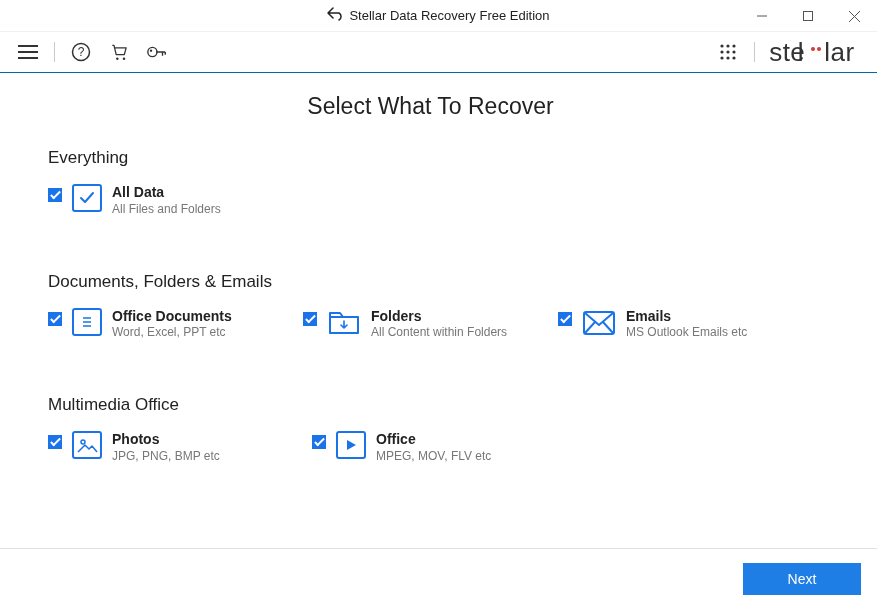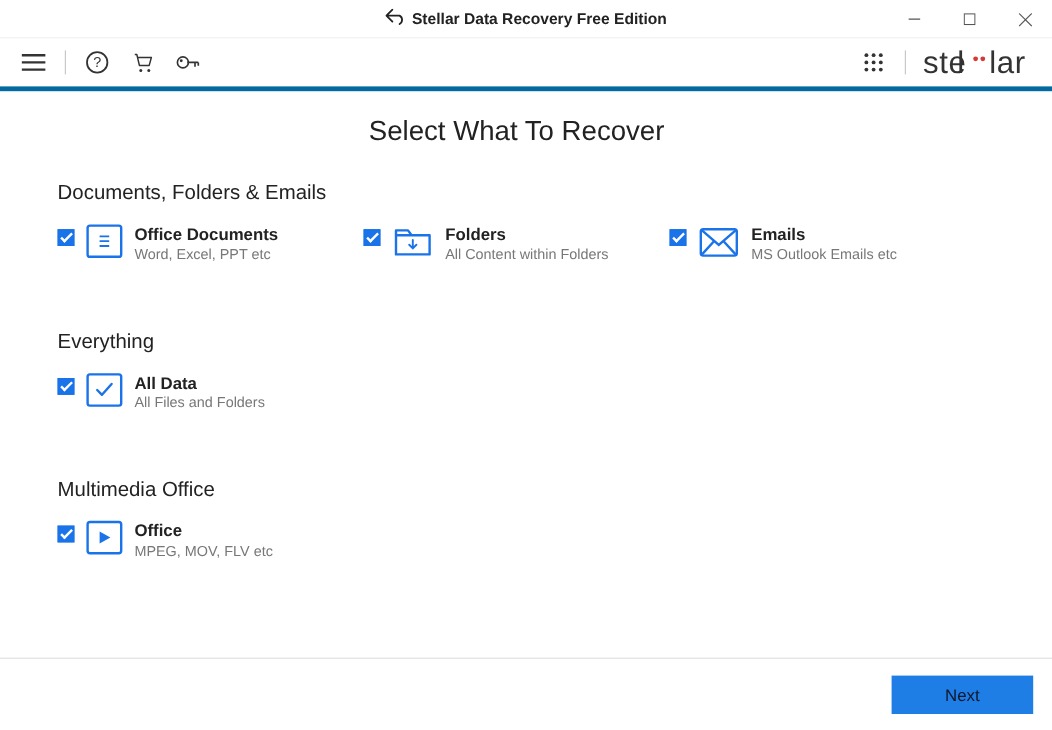--- a/index.html
+++ b/index.html
@@ -91,21 +91,21 @@
     border-radius: 2px;
     background: #d63737;
     position: relative;
     top: -10px;
     margin: 0 1px;
   }
   
   .main {
     padding: 20px 64px 0 48px;
     height: 476px;
-    border-top: 4px solid #0369a1;
+    border-top: 1px solid #0369a1;
     overflow: hidden;
   }
   .page-heading {
     text-align: center;
     font-size: 23px;
     font-weight: 400;
     color: #222;
     margin-bottom: 28px;
   }
   .section-heading {
@@ -179,21 +179,21 @@
   .footer {
     height: 60px;
     display: flex;
     align-items: center;
     justify-content: flex-end;
     padding: 0 16px;
     border-top: 1px solid #e0e0e0;
   }
   .next-btn {
     background: #1f7de6;
-    color: #0f172a;
+    color: #ffffff;
     border: none;
     width: 118px;
     height: 32px;
     font-size: 14px;
     cursor: pointer;
   }
   
   .opt-icon.no-border {
     border: none;
     width: 34px;
@@ -203,21 +203,21 @@
 </head>
 <body>
 
 <div class="titlebar">
   <div class="title-center">
     <span>
       <svg width="16" height="14" viewBox="0 0 16 14">
           <path d="M6 1 L1 6 L6 11 M1 6 H12 A4 4 0 0 1 12 13" fill="none" stroke="#222" stroke-width="1.5" stroke-linecap="round" stroke-linejoin="round"></path>
         </svg>
     </span>
-    <span style="font-weight:700;">Stellar Data Recovery Free Edition</span>
+    <span style="font-weight:400;">Stellar Data Recovery Free Edition</span>
   </div>
   <div class="win-controls">
     <div class="win-btn">
       <svg width="10" height="10">
           <line x1="0" y1="5" x2="10" y2="5" stroke="#555" stroke-width="1"></line>
         </svg>
     </div>
     <div class="win-btn">
       <svg width="10" height="10">
           <rect x="0.5" y="0.5" width="9" height="9" fill="none" stroke="#555" stroke-width="1"></rect>
@@ -290,20 +290,38 @@
         <span style="position:relative; left:-57px;">l</span>
       </span>
     </div>
   </div>
 </div>
 
 <div class="main">
   <h1 class="page-heading">Select What To Recover</h1>
 
   <div class="section">
+    <div class="section-heading">Everything</div>
+    <div class="options-row">
+      <div class="option">
+        <input type="checkbox" class="qcheck" checked="" style="">
+        <div class="opt-icon">
+          <svg width="16" height="14" viewBox="0 0 16 14">
+              <path d="M2 7 L6 11 L14 2" fill="none" stroke="#1a73e8" stroke-width="2" stroke-linecap="round" stroke-linejoin="round"></path>
+            </svg>
+        </div>
+        <div class="opt-text">
+          <span class="opt-title">All Data</span>
+          <span class="opt-sub">All Files and Folders</span>
+        </div>
+      </div>
+    </div>
+  </div>
+
+  <div class="section">
     <div class="section-heading">Documents, Folders &amp; Emails</div>
     <div class="options-row">
       <div class="option">
         <input type="checkbox" class="qcheck" checked="" style="">
         <div class="opt-icon">
           <svg width="18" height="20" viewBox="0 0 18 20">
               <path d="M3 1h8l4 4v14H3z" fill="none" stroke="#1a73e8" stroke-width="0"></path>
               <line x1="5" y1="6" x2="13" y2="6" stroke="#1a73e8" stroke-width="1.5"></line>
               <line x1="5" y1="10" x2="13" y2="10" stroke="#1a73e8" stroke-width="1.5"></line>
               <line x1="5" y1="14" x2="13" y2="14" stroke="#1a73e8" stroke-width="1.5"></line>
@@ -338,40 +356,35 @@
         </div>
         <div class="opt-text">
           <span class="opt-title">Emails</span>
           <span class="opt-sub">MS Outlook Emails etc</span>
         </div>
       </div>
     </div>
   </div>
 
   <div class="section">
-    <div class="section-heading">Everything</div>
-    <div class="options-row">
-      <div class="option">
-        <input type="checkbox" class="qcheck" checked="" style="">
-        <div class="opt-icon">
-          <svg width="16" height="14" viewBox="0 0 16 14">
-              <path d="M2 7 L6 11 L14 2" fill="none" stroke="#1a73e8" stroke-width="2" stroke-linecap="round" stroke-linejoin="round"></path>
-            </svg>
-        </div>
-        <div class="opt-text">
-          <span class="opt-title">All Data</span>
-          <span class="opt-sub">All Files and Folders</span>
-        </div>
-      </div>
-    </div>
-  </div>
-
-  <div class="section">
     <div class="section-heading">Multimedia Office</div>
     <div class="options-row">
+      <div class="option">
+        <input type="checkbox" class="qcheck" checked="" style="">
+        <div class="opt-icon">
+          <svg width="22" height="18" viewBox="0 0 22 18">
+              <circle cx="7" cy="6" r="2" fill="none" stroke="#1a73e8" stroke-width="1.5"></circle>
+              <path d="M2 16 L9 9 L13 13 L16 10 L21 16" fill="none" stroke="#1a73e8" stroke-width="1.5" stroke-linejoin="round"></path>
+            </svg>
+        </div>
+        <div class="opt-text">
+          <span class="opt-title">Photos</span>
+          <span class="opt-sub">JPG, PNG, BMP etc</span>
+        </div>
+      </div>
       <div class="option">
         <input type="checkbox" class="qcheck" checked="" style="">
         <div class="opt-icon">
           <svg width="16" height="16" viewBox="0 0 16 16">
               <path d="M4 3 L13 8 L4 13 Z" fill="#1a73e8"></path>
             </svg>
         </div>
         <div class="opt-text">
           <span class="opt-title">Office</span>
           <span class="opt-sub">MPEG, MOV, FLV etc</span>

